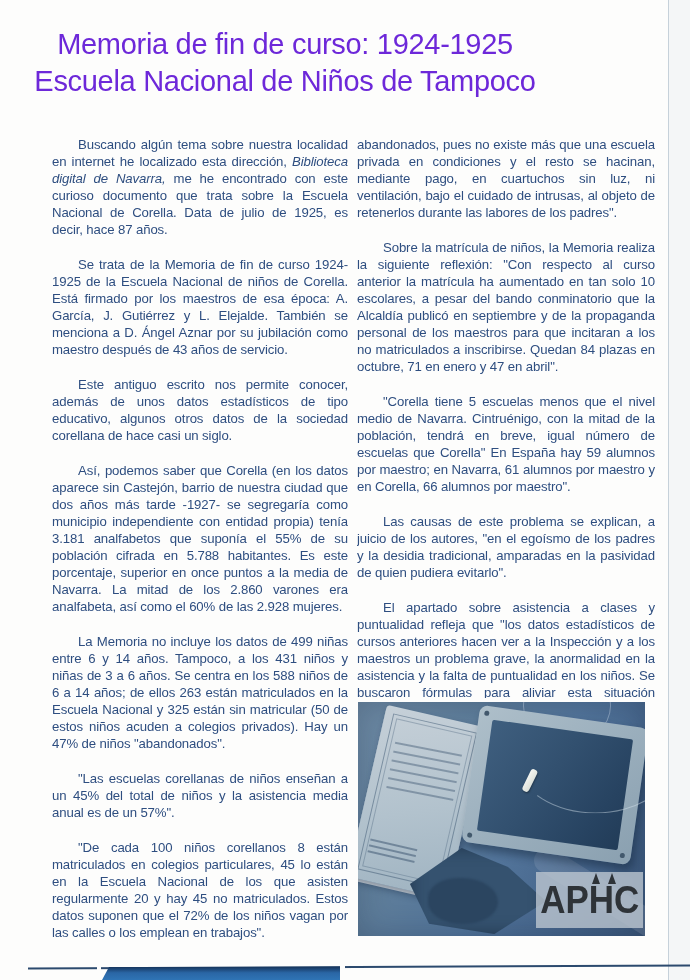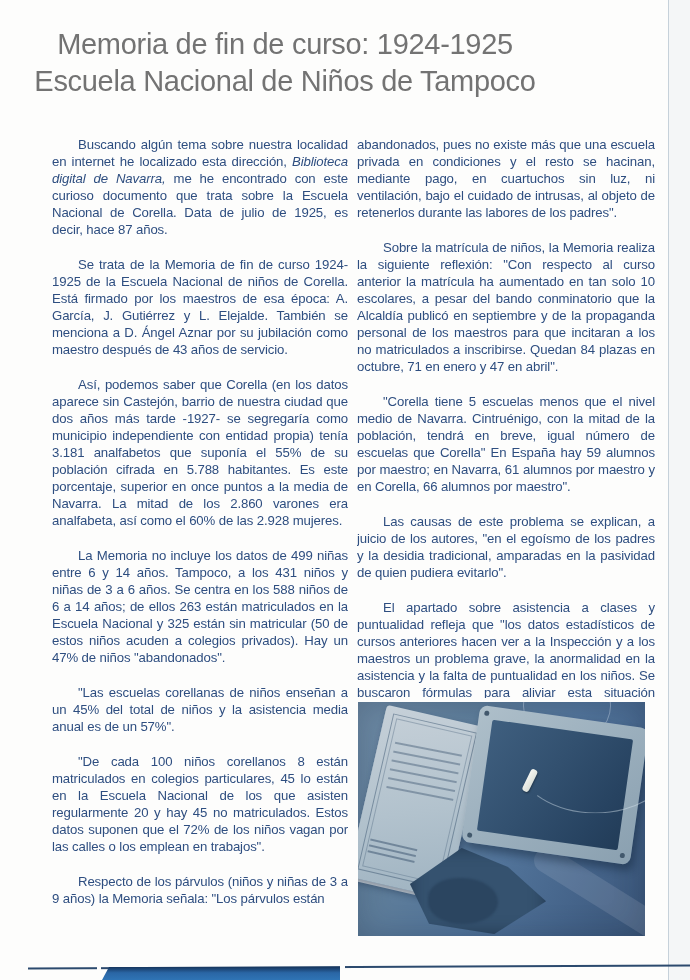--- a/index.html
+++ b/index.html
@@ -1,21 +1,21 @@
 <!DOCTYPE html>
 <html lang="es"><head>
 <meta charset="utf-8">
 <style>
   html,body{margin:0;padding:0;}
   body{width:690px;height:980px;background:#ffffff;font-family:"Liberation Sans",sans-serif;}
   .page{position:relative;width:690px;height:980px;background:#fdfdfc;overflow:hidden;}
 
   
   .title{position:absolute;top:26px;left:0;width:570px;margin:0;text-align:center;
-         color:#737373;font-size:29px;line-height:37px;font-weight:500;letter-spacing:-0.3px;}
+         color:#6d28d9;font-size:29px;line-height:37px;font-weight:500;letter-spacing:-0.3px;}
   .t-line{display:block;}
 
   
   .col{position:absolute;top:118px;font-size:13.2px;line-height:17px;letter-spacing:-0.12px;
        color:#2e4e80;text-align:justify;overflow:hidden;}
   .col-left{left:52px;width:296px;height:832px;}
   .col-right{left:357px;width:298px;height:580px;}
   .para{margin:18px 0 9px 0;text-indent:26px;}
   .italic{font-style:italic;}
 
@@ -89,20 +89,21 @@
 <div class="page">
 
   <h1 class="title">
     <span class="t-line">Memoria de fin de curso: 1924-1925</span>
     <span class="t-line">Escuela Nacional de Niños de Tampoco</span>
   </h1>
 
   <div class="col col-left">
       <p class="para"><span>Buscando algún tema sobre nuestra localidad en internet he localizado esta dirección, </span><span class="italic">Biblioteca digital de Navarra,</span><span> me he encontrado con este curioso documento que trata sobre la Escuela Nacional de Corella. Data de julio de 1925, es decir, hace 87 años.</span></p>
       <p class="para"><span>Se trata de la Memoria de fin de curso 1924-1925 de la Escuela Nacional de niños de Corella. Está firmado por los maestros de esa época: A. García, J. Gutiérrez y L. Elejalde. También se menciona a D. Ángel Aznar por su jubilación como maestro después de 43 años de servicio.</span></p>
+      <p class="para"><span>Este antiguo escrito nos permite conocer, además de unos datos estadísticos de tipo educativo, algunos otros datos de la sociedad corellana de hace casi un siglo.</span></p>
       <p class="para"><span>Así, podemos saber que Corella (en los datos aparece sin Castejón, barrio de nuestra ciudad que dos años más tarde -1927- se segregaría como municipio independiente con entidad propia) tenía 3.181 analfabetos que suponía el 55% de su población cifrada en 5.788 habitantes. Es este porcentaje, superior en once puntos a la media de Navarra. La mitad de los 2.860 varones era analfabeta, así como el 60% de las 2.928 mujeres.</span></p>
       <p class="para"><span>La Memoria no incluye los datos de 499 niñas entre 6 y 14 años. Tampoco, a los 431 niños y niñas de 3 a 6 años. Se centra en los 588 niños de 6 a 14 años; de ellos 263 están matriculados en la Escuela Nacional y 325 están sin matricular (50 de estos niños acuden a colegios privados). Hay un 47% de niños "abandonados".</span></p>
       <p class="para"><span>"Las escuelas corellanas de niños enseñan a un 45% del total de niños y la asistencia media anual es de un 57%".</span></p>
       <p class="para"><span>"De cada 100 niños corellanos 8 están matriculados en colegios particulares, 45 lo están en la Escuela Nacional de los que asisten regularmente 20 y hay 45 no matriculados. Estos datos suponen que el 72% de los niños vagan por las calles o los emplean en trabajos".</span></p>
       <p class="para"><span>Respecto de los párvulos (niños y niñas de 3 a 9 años) la Memoria señala: "Los párvulos están</span></p>
     </div>
   <div class="col col-right">
       <p class="para" style="text-indent: 0px;"><span>abandonados, pues no existe más que una escuela privada en condiciones y el resto se hacinan, mediante pago, en cuartuchos sin luz, ni ventilación, bajo el cuidado de intrusas, al objeto de retenerlos durante las labores de los padres".</span></p>
       <p class="para"><span>Sobre la matrícula de niños, la Memoria realiza la siguiente reflexión: "Con respecto al curso anterior la matrícula ha aumentado en tan solo 10 escolares, a pesar del bando conminatorio que la Alcaldía publicó en septiembre y de la propaganda personal de los maestros para que incitaran a los no matriculados a inscribirse. Quedan 84 plazas en octubre, 71 en enero y 47 en abril".</span></p>
       <p class="para"><span>"Corella tiene 5 escuelas menos que el nivel medio de Navarra. Cintruénigo, con la mitad de la población, tendrá en breve, igual número de escuelas que Corella" En España hay 59 alumnos por maestro; en Navarra, 61 alumnos por maestro y en Corella, 66 alumnos por maestro".</span></p>
@@ -124,20 +125,25 @@
       <div class="scratch"></div>
       <div class="chalk"></div>
       <div class="screw screw-tl"></div>
       <div class="screw screw-bl"></div>
       <div class="screw screw-br"></div>
     </div>
 
     <div class="cloth"></div>
     <div class="cloth-dark"></div>
 
+    <div class="watermark">
+      <span class="wm-text">APHC</span>
+      <span class="wm-nib"></span>
+      <span class="wm-nib2"></span>
+    </div>
   </figure>
 
   <div class="edge-shade"></div>
   <div class="edge-line"></div>
 
   <div class="bottom-rule"></div>
   <div class="bottom-bar"></div>
   <div class="bar-gap gap-left"></div>
   <div class="bar-gap gap-right"></div>
 

